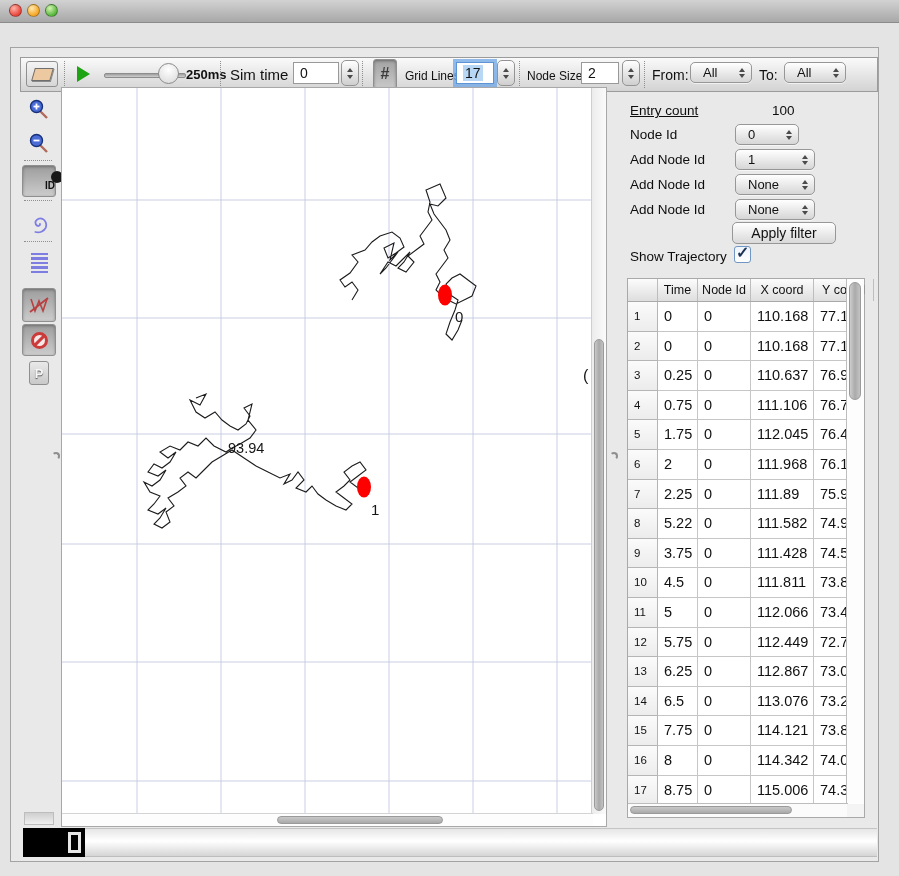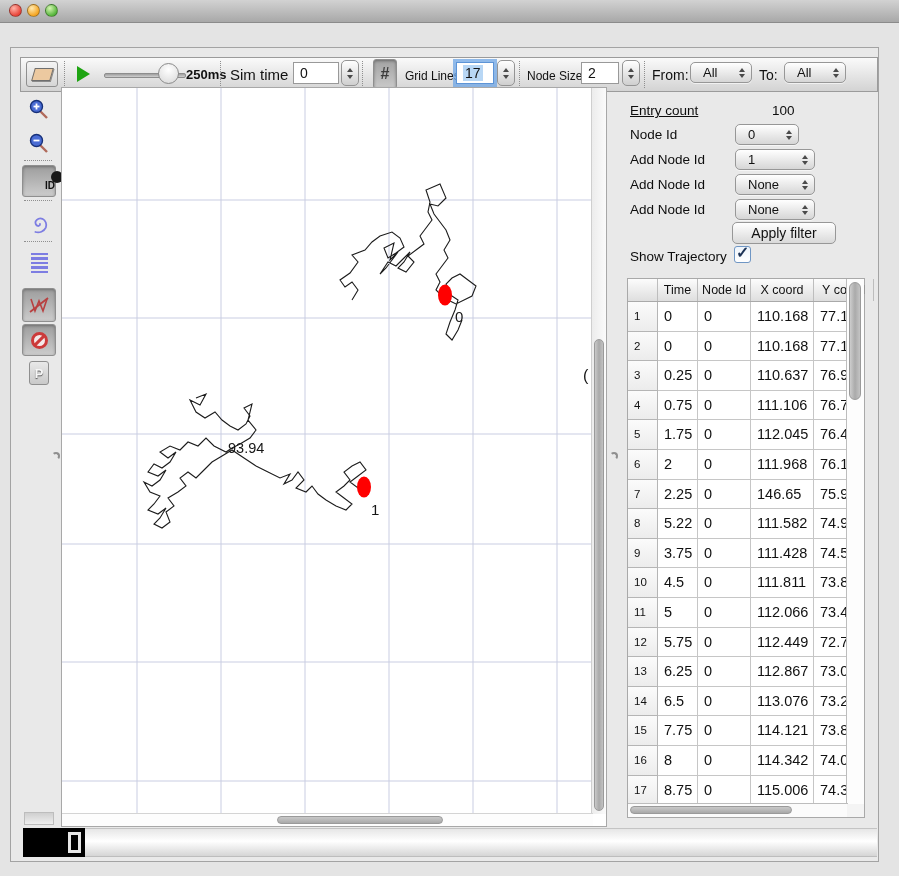--- a/index.html
+++ b/index.html
@@ -358,21 +358,21 @@
           <div class="tcell c0">6</div>
           <div class="tcell c1">2</div>
           <div class="tcell c2">0</div>
           <div class="tcell c3">111.968</div>
           <div class="tcell c4">76.1</div>
         </div>
         <div class="trow">
           <div class="tcell c0">7</div>
           <div class="tcell c1">2.25</div>
           <div class="tcell c2">0</div>
-          <div class="tcell c3">146.65</div>
+          <div class="tcell c3">111.89</div>
           <div class="tcell c4">75.9</div>
         </div>
         <div class="trow">
           <div class="tcell c0">8</div>
           <div class="tcell c1">5.22</div>
           <div class="tcell c2">0</div>
           <div class="tcell c3">111.582</div>
           <div class="tcell c4">74.9</div>
         </div>
         <div class="trow">

